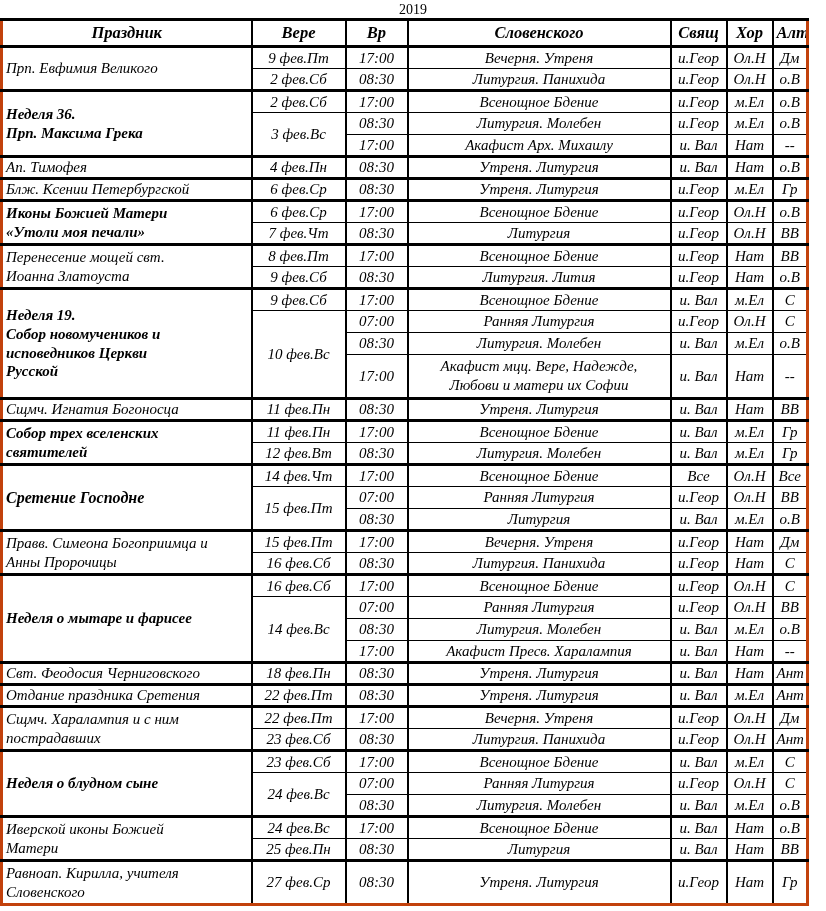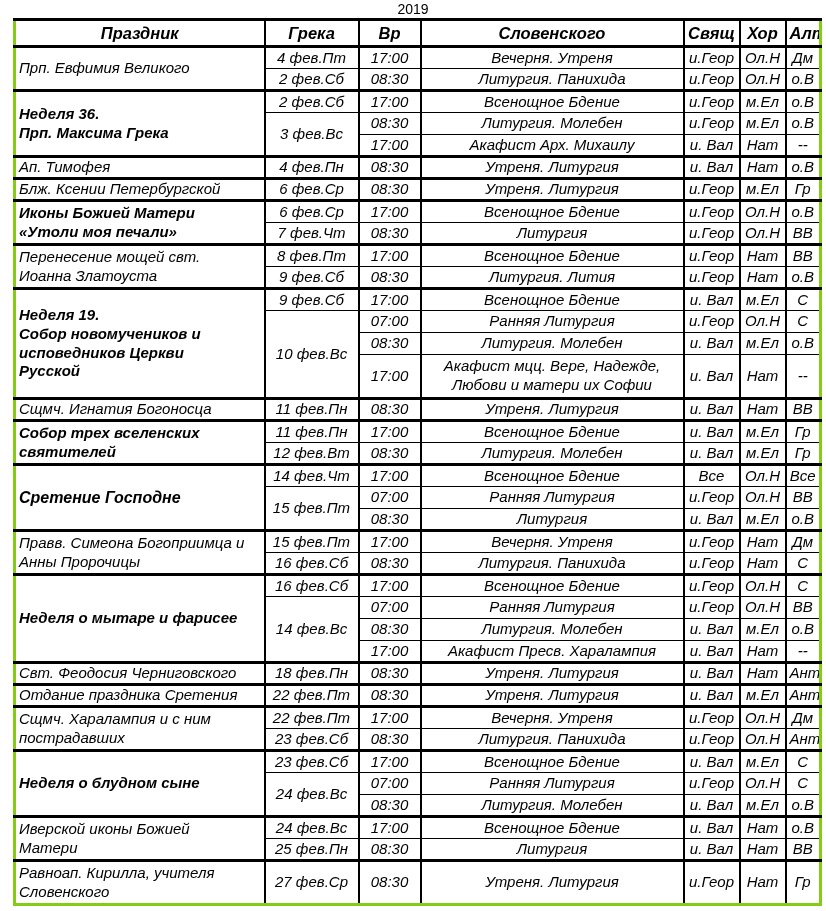--- a/index.html
+++ b/index.html
@@ -4,38 +4,37 @@
 <style>
   html, body {
     margin: 0;
     padding: 0;
     background: #ffffff;
   }
   .page {
     width: 826px;
     height: 911px;
     background: #ffffff;
-    font-family: Liberation Sans, sans-serif;
+    font-family: Liberation Serif, serif;
     color: #000000;
     overflow: hidden;
   }
   .year-title {
     text-align: center;
     font-size: 14px;
     font-style: normal;
     padding-top: 1px;
     height: 17px;
     line-height: 17px;
   }
   table.schedule {
     border-collapse: collapse;
     table-layout: fixed;
-    margin-left: 13px;
     width: 806px;
-    border: 3px solid #84cc16;
+    border: 3px solid #c2410c;
   }
   table.schedule th,
   table.schedule td {
     border-style: solid;
     border-color: #000;
     border-top-width: 1px;
     border-bottom-width: 1px;
     border-left-width: 2px;
     border-right-width: 2px;
     font-style: italic;
@@ -82,32 +81,32 @@
       <col style="width:94px">
       <col style="width:62px">
       <col style="width:263px">
       <col style="width:56px">
       <col style="width:46px">
       <col style="width:35px">
     </colgroup>
     <thead>
       <tr>
         <th>Праздник</th>
-        <th>Грека</th>
+        <th>Вере</th>
         <th>Вр</th>
         <th>Словенского</th>
         <th>Свящ</th>
         <th>Хор</th>
         <th>Алт</th>
       </tr>
     </thead>
     <tbody id="schedule-body">
         <tr class="group-start">
           <td class="feast" rowspan="2">Прп. Евфимия Великого</td>
-          <td class="date" rowspan="1">4 фев.Пт</td>
+          <td class="date" rowspan="1">9 фев.Пт</td>
           <td class="time">17:00</td>
           <td class="service">Вечерня. Утреня</td>
           <td class="priest">и.Геор</td>
           <td class="choir">Ол.Н</td>
           <td class="altar">Дм</td>
         </tr>
         <tr>
           <td class="date" rowspan="1">2 фев.Сб</td>
           <td class="time">08:30</td>
           <td class="service">Литургия. Панихида</td>

